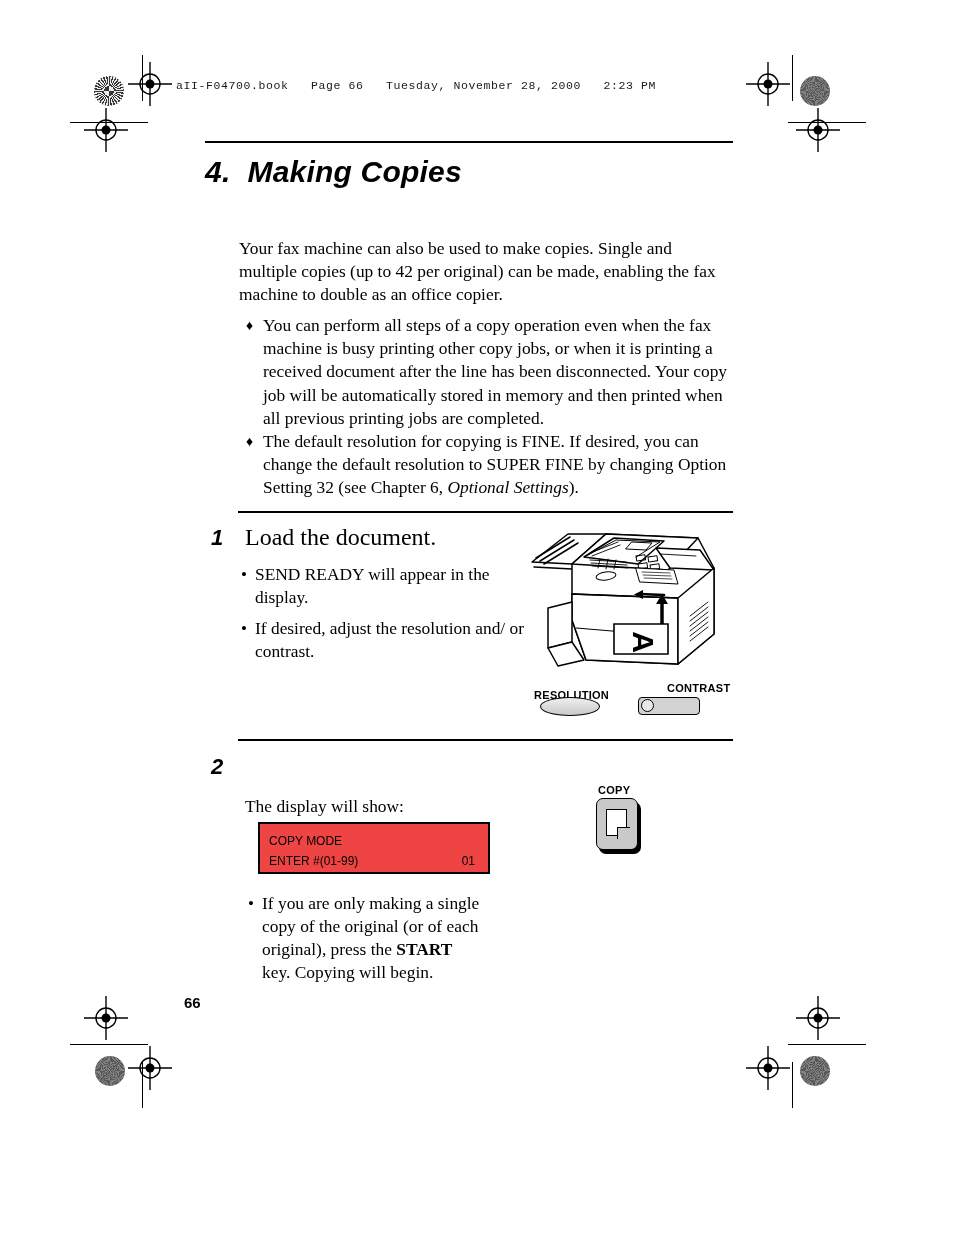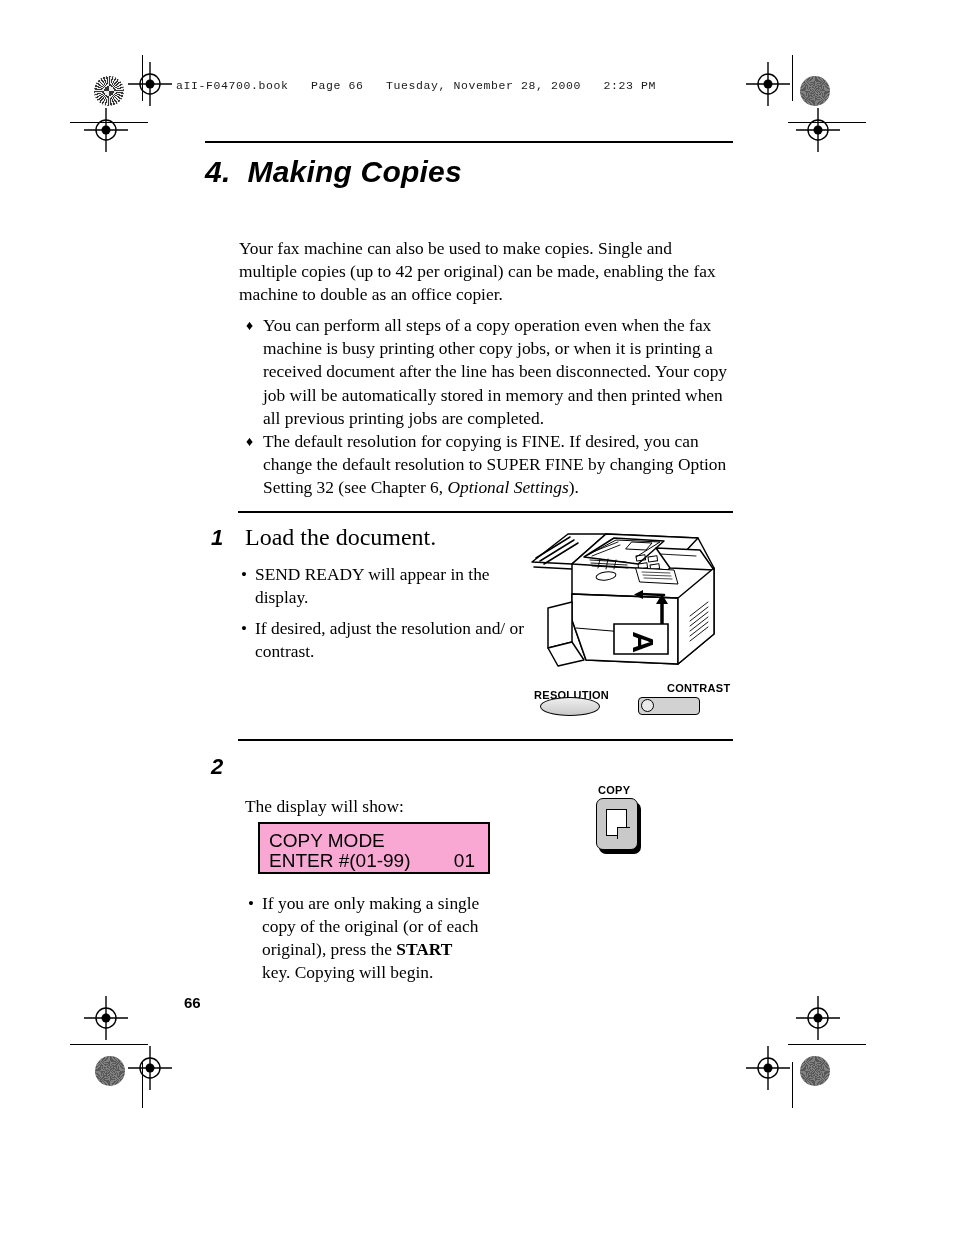--- a/index.html
+++ b/index.html
@@ -141,24 +141,24 @@
   }
   .rbullet .txt { flex: 1 1 auto; }
 
   b.k { font-weight: bold; }
   i.em { font-style: italic; }
 
   
   .lcd {
     position: absolute;
     border: 2px solid #000;
-    background: #f9a8d4;
+    background: #ef4444;
     box-sizing: border-box;
     font-family: "Liberation Sans", sans-serif;
-    font-size: 19px;
+    font-size: 12px;
     line-height: 20px;
     padding: 7px 9px 4px 9px;
   }
   .lcd .row {
     display: flex;
     justify-content: space-between;
     white-space: pre;
   }
   .lcd .row .left { }
   .lcd .row .right { padding-right: 4px; }

